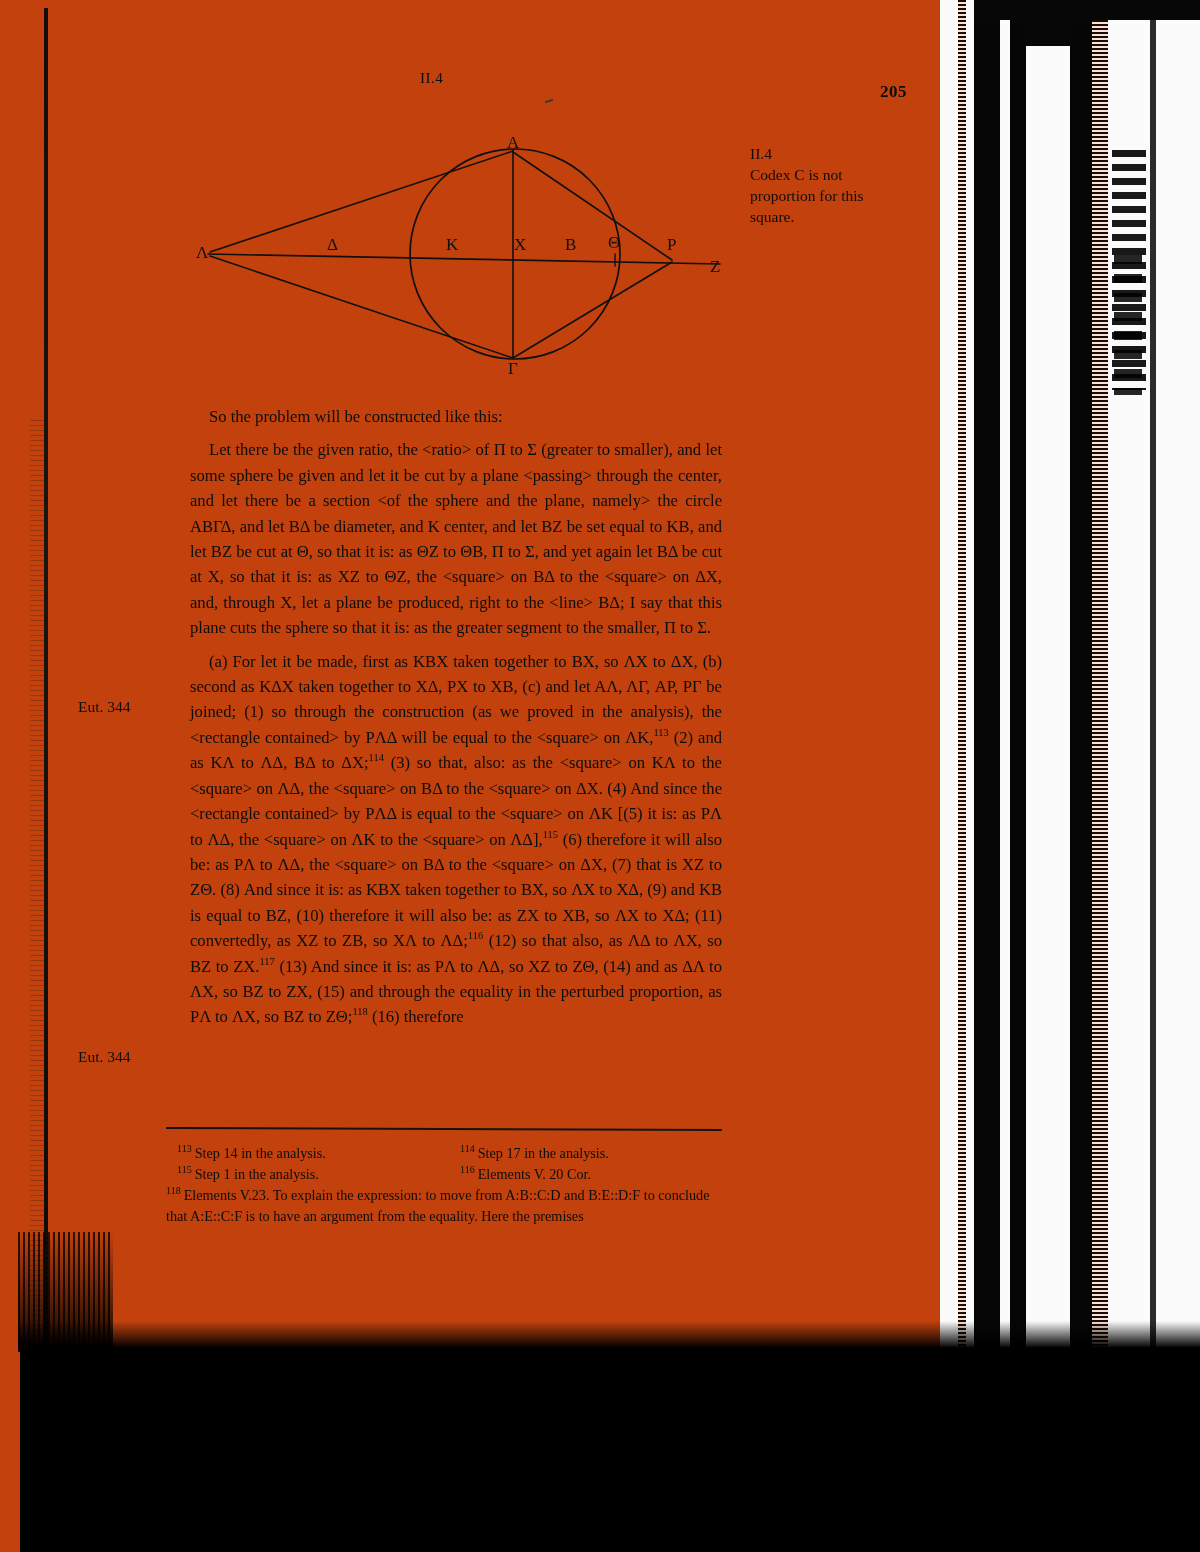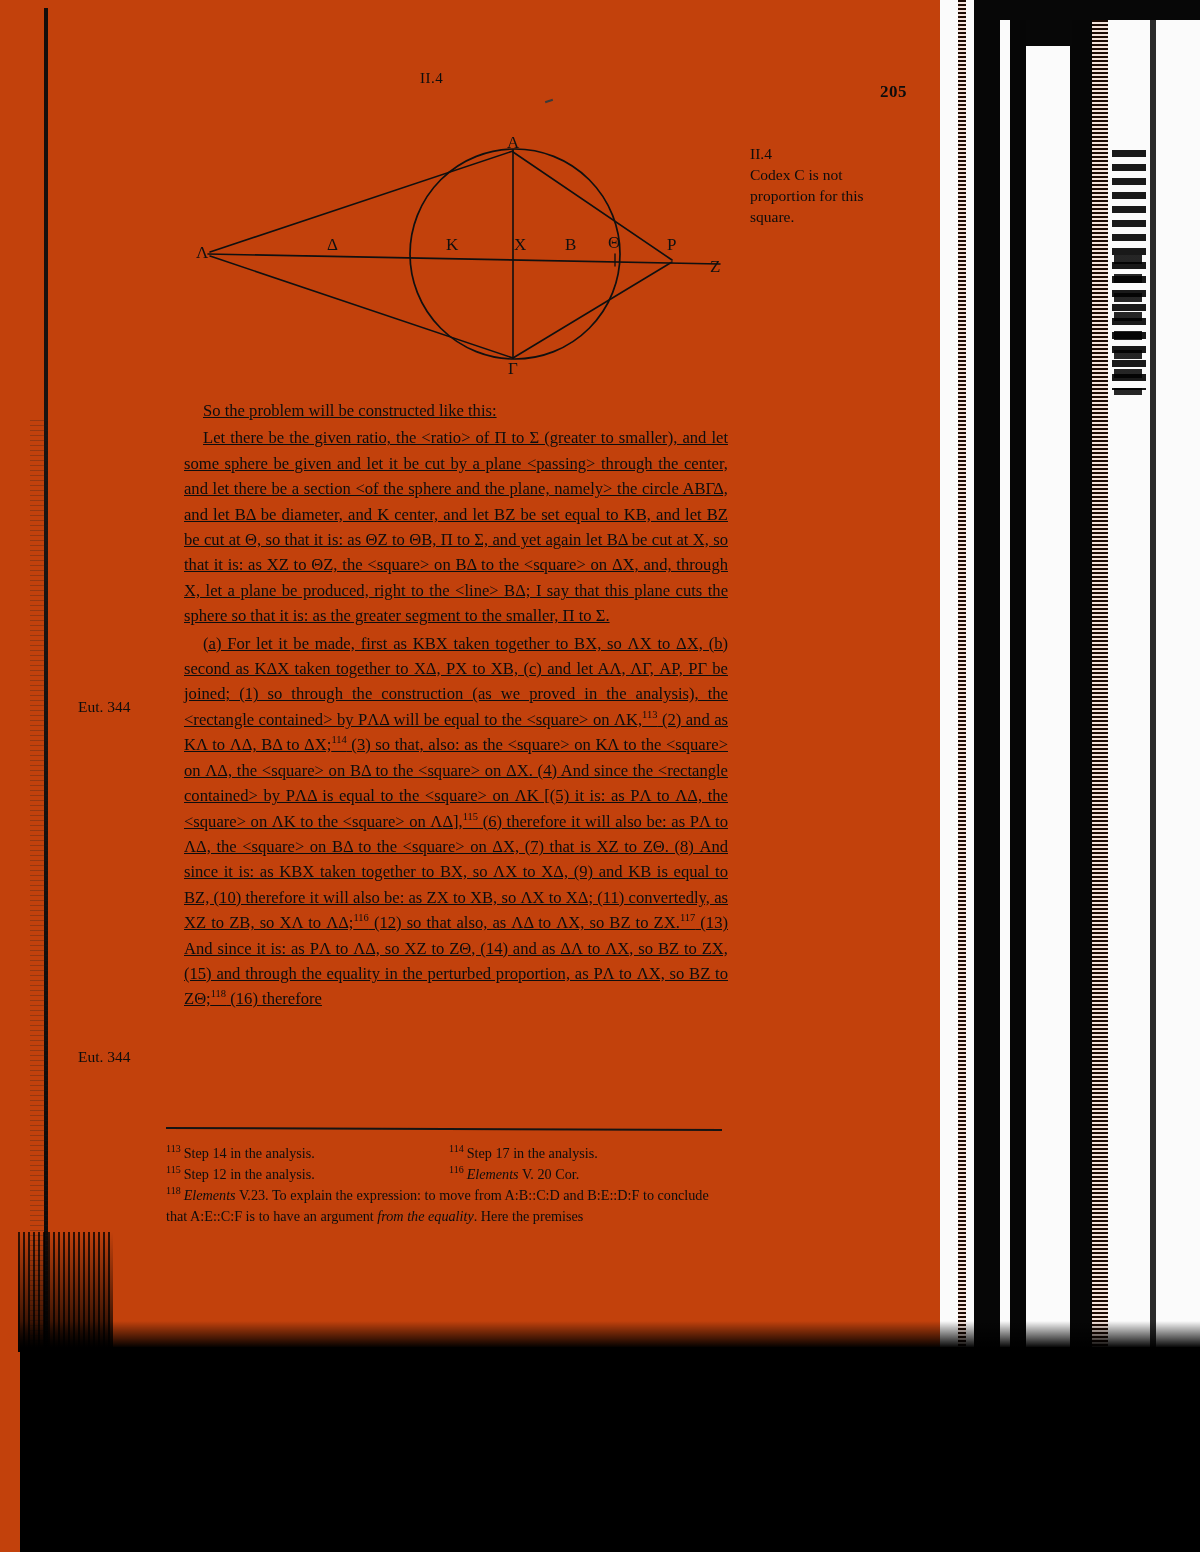--- a/index.html
+++ b/index.html
@@ -134,21 +134,21 @@
 
   
   .body-col {
     position: absolute;
     left: 182px; top: 396px;
     width: 548px;
     font-size: 16.6px;
     line-height: 25.4px;
     text-align: justify;
   }
-  .body-col p { margin: 2px; text-decoration: underline; }
+  .body-col p { margin: 8px; }
   .body-col p.indent { text-indent: 19px; }
   sup { font-size: 10.5px; vertical-align: super; line-height: 0; }
 
   
   .fn-rule {
     position: absolute;
     left: 166px; top: 1128px;
     width: 556px; height: 1.6px;
     background: #141414;
     transform: rotate(0.22deg);
@@ -156,23 +156,23 @@
   .footnotes {
     position: absolute;
     left: 166px; top: 1143px;
     width: 566px;
     font-size: 14.2px;
     line-height: 20.6px;
   }
   .fn-two-col {
     display: flex;
   }
-  .fn-two-col .fn-cell { width: 50%; }
+  .fn-two-col .fn-cell { width: 50%; margin-left: 11px; }
   .fn-num { font-size: 10px; vertical-align: super; line-height: 0; margin-right: 3px; }
-  .fn-italic { font-style: italic; }
+  .fn-italic { }
   .fn-long { display: block; margin-top: 1px; }
 </style>
 </head>
 <body>
 
 <div id="page">
 
   <div class="scan-left-edge"></div>
   <div class="scan-left-noise"></div>
 
@@ -264,21 +264,21 @@
       <div class="fn-cell">
         <span class="fn-num">113</span><span>Step 14 in the analysis.</span>
       </div>
       <div class="fn-cell">
         <span class="fn-num">114</span><span>Step 17 in the analysis.</span>
       </div>
     </div>
 
     <div class="fn-two-col">
       <div class="fn-cell">
-        <span class="fn-num">115</span><span>Step 12 in the analysis.</span>
+        <span class="fn-num">115</span><span>Step 1 in the analysis.</span>
       </div>
       <div class="fn-cell">
         <span class="fn-num">116</span><span class="fn-italic">Elements</span><span> V. 20 Cor.</span>
       </div>
     </div>
 
 
     <div class="fn-long" id="fn-118"><span class="fn-num">118</span><span class="fn-italic">Elements</span><span> V.23. To explain the expression: to move from A:B::C:D and B:E::D:F to conclude that A:E::C:F is to have an argument </span><span class="fn-italic">from the equality</span><span>. Here the premises</span></div>
   </div>
 

